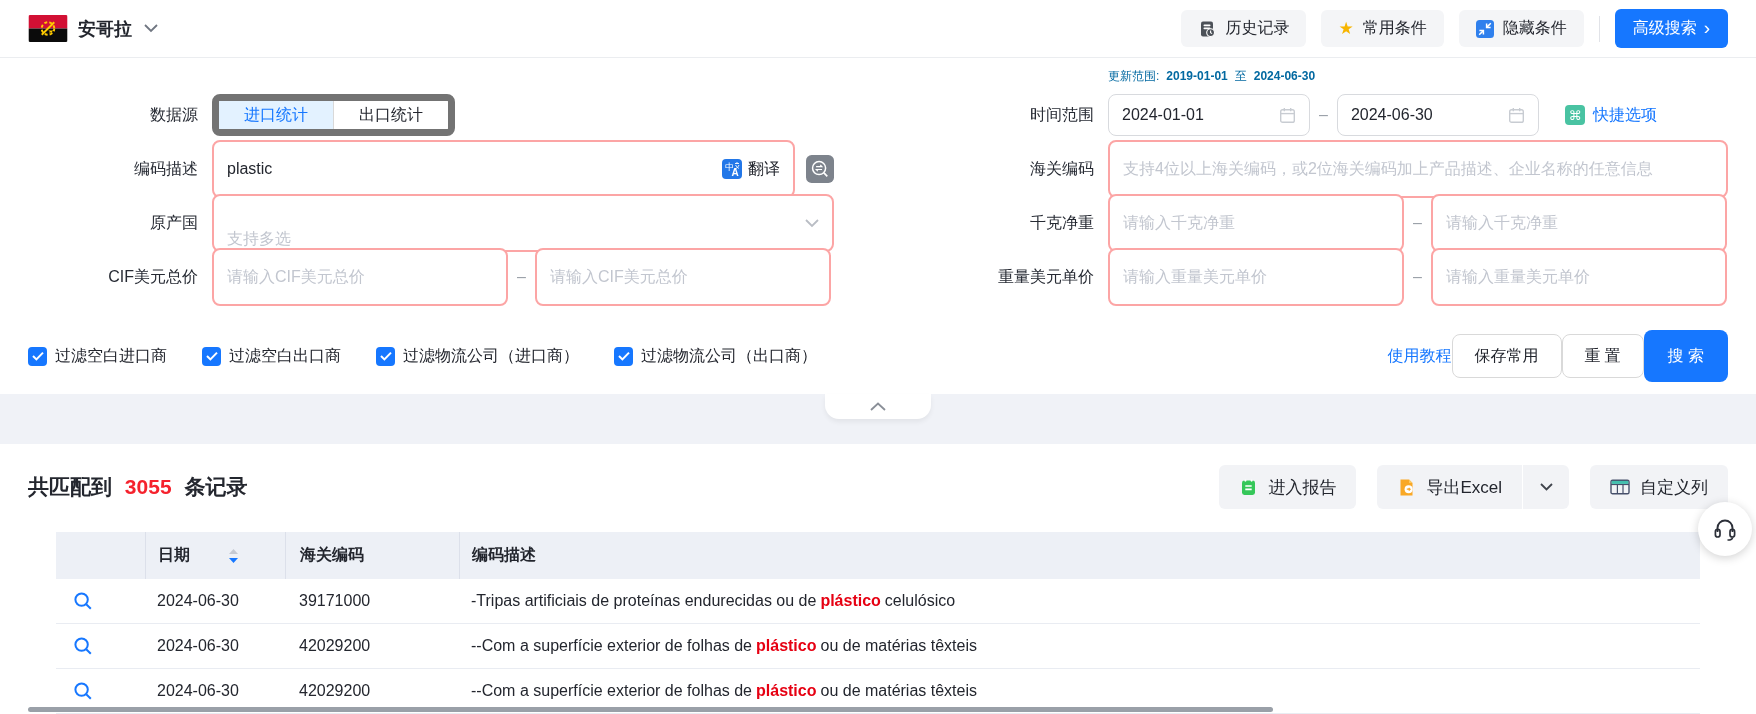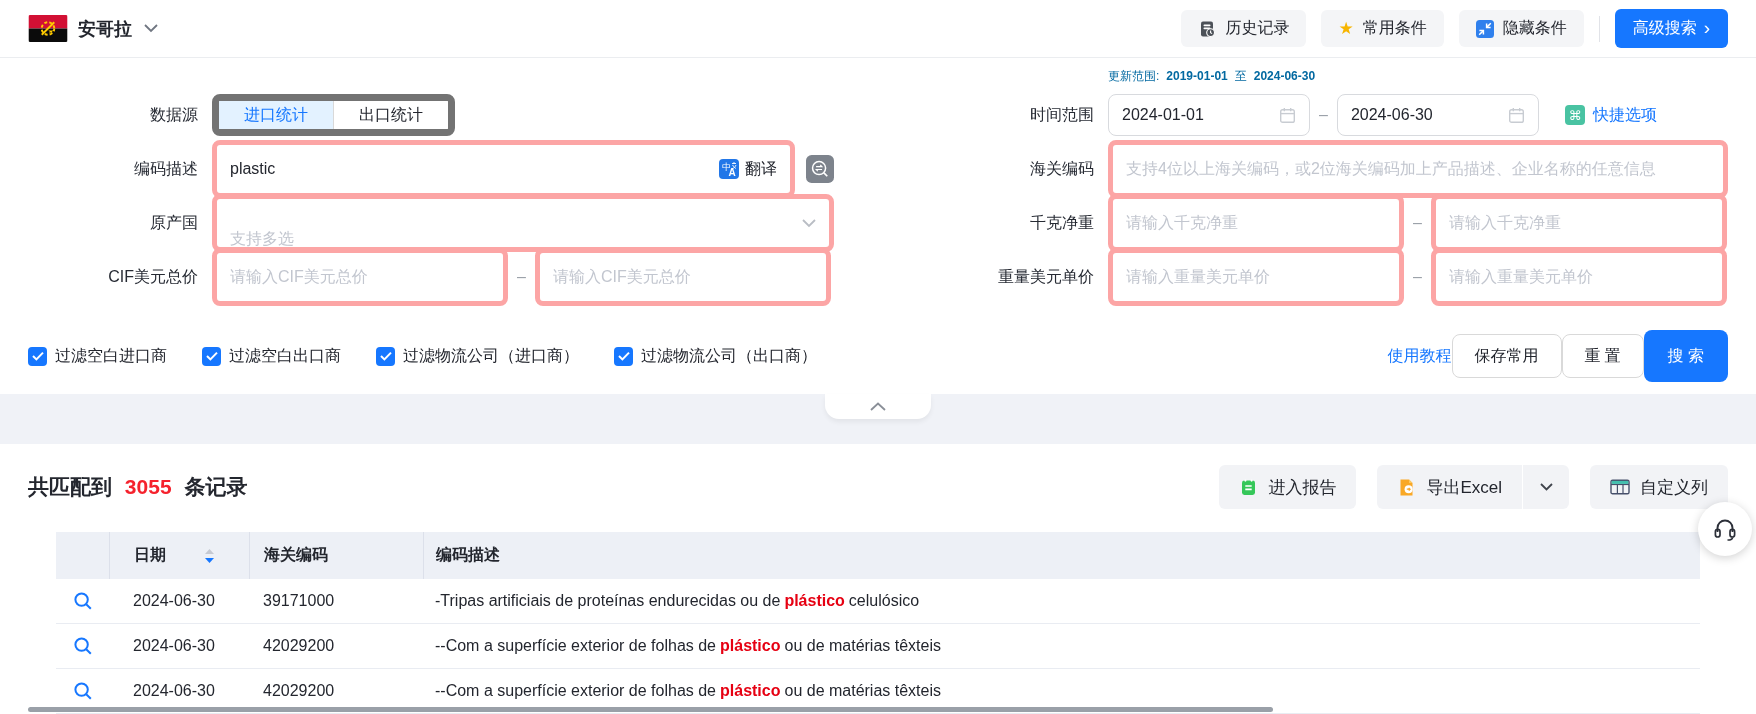--- a/index.html
+++ b/index.html
@@ -28,21 +28,21 @@
   .update-line b { font-weight:bold; }
   .frow { display:flex; align-items:center; height:42px; margin-bottom:12px; }
   .flabel { width:170px; min-width:170px; text-align:right; margin-right:14px; color:#262a33; white-space:nowrap; }
   .fcol-right .flabel { width:125px; min-width:125px; }
 
   .seg-group { display:flex; border:7px solid #737373; border-radius:8px; overflow:hidden; height:42px; }
   .seg { display:flex; align-items:center; padding:0 25px; background:#fff; cursor:pointer; font-size:16px; }
   .seg + .seg { border-left:1px solid #d9d9d9; }
   .seg.active { background:#e3f2ff; color:#1677ff; }
 
-  .input-wrap { display:flex; align-items:center; border:5px solid #fca5a5; border-radius:8px; height:58px; padding:12px 13px; background:#fff; }
+  .input-wrap { display:flex; align-items:center; border:2px solid #fca5a5; border-radius:8px; height:58px; padding:12px 13px; background:#fff; }
   .input-wrap input { border:none; outline:none; flex:1; font-size:16px; font-family:inherit; color:#23262e; background:transparent; min-width:0; }
   .input-wrap input::placeholder { color:#c2c6cf; }
   .w620 { width:622px; }
   .w296 { width:296px; }
   .rw620 { width:620px; }
   .rw296 { width:296px; }
   .dash { color:#9aa0a8; margin:0 9px; }
 
   .translate-btn { display:flex; align-items:center; gap:6px; cursor:pointer; white-space:nowrap; font-size:16px; color:#23262e; }
   .icon-sq-gray { margin-left:11px; cursor:pointer; display:block; }
@@ -78,21 +78,21 @@
   .export-main { border-radius:6px 0 0 6px; }
   .export-caret { background:#f2f3f6; border:none; border-radius:0 6px 6px 0; width:46px; height:44px; display:flex; align-items:center; justify-content:center; cursor:pointer; }
 
   .fab { position:absolute; top:58px; right:4px; width:54px; height:54px; border-radius:50%; background:#fff; box-shadow:0 2px 10px rgba(0,0,0,0.18); display:flex; align-items:center; justify-content:center; cursor:pointer; z-index:5; }
 
   
   .table { margin:22px 28px 0 28px; }
   .t-head { display:flex; background:#edf0f6; height:47px; align-items:stretch; font-weight:bold; }
   .t-row { display:flex; height:45px; align-items:center; border-bottom:1px solid #e9ecf2; }
   .c-icon { width:53px; min-width:53px; display:flex; align-items:center; justify-content:center; }
-  .c-date { width:140px; min-width:140px; padding-left:24px; display:flex; align-items:center; }
+  .c-date { width:140px; min-width:140px; padding-left:12px; display:flex; align-items:center;margin-left:36px; }
   .c-code { width:174px; min-width:174px; padding-left:14px; display:flex; align-items:center; }
   .c-desc { flex:1; padding-left:12px; display:flex; align-items:center; overflow:hidden; white-space:nowrap; }
   .t-head .c-date, .t-head .c-code, .t-head .c-desc { border-left:1px solid #dcе0ea; border-left:1px solid #dce0ea; }
   .sort-icon { margin-left:38px; display:flex; }
   .hl { color:#e60012; font-weight:bold; margin:0 4px; }
   .mag { cursor:pointer; display:flex; }
 
   .hscroll { position:absolute; left:28px; bottom:2px; width:1245px; height:5px; border-radius:3px; background:#9aa0a8; }
 </style>
 </head>

